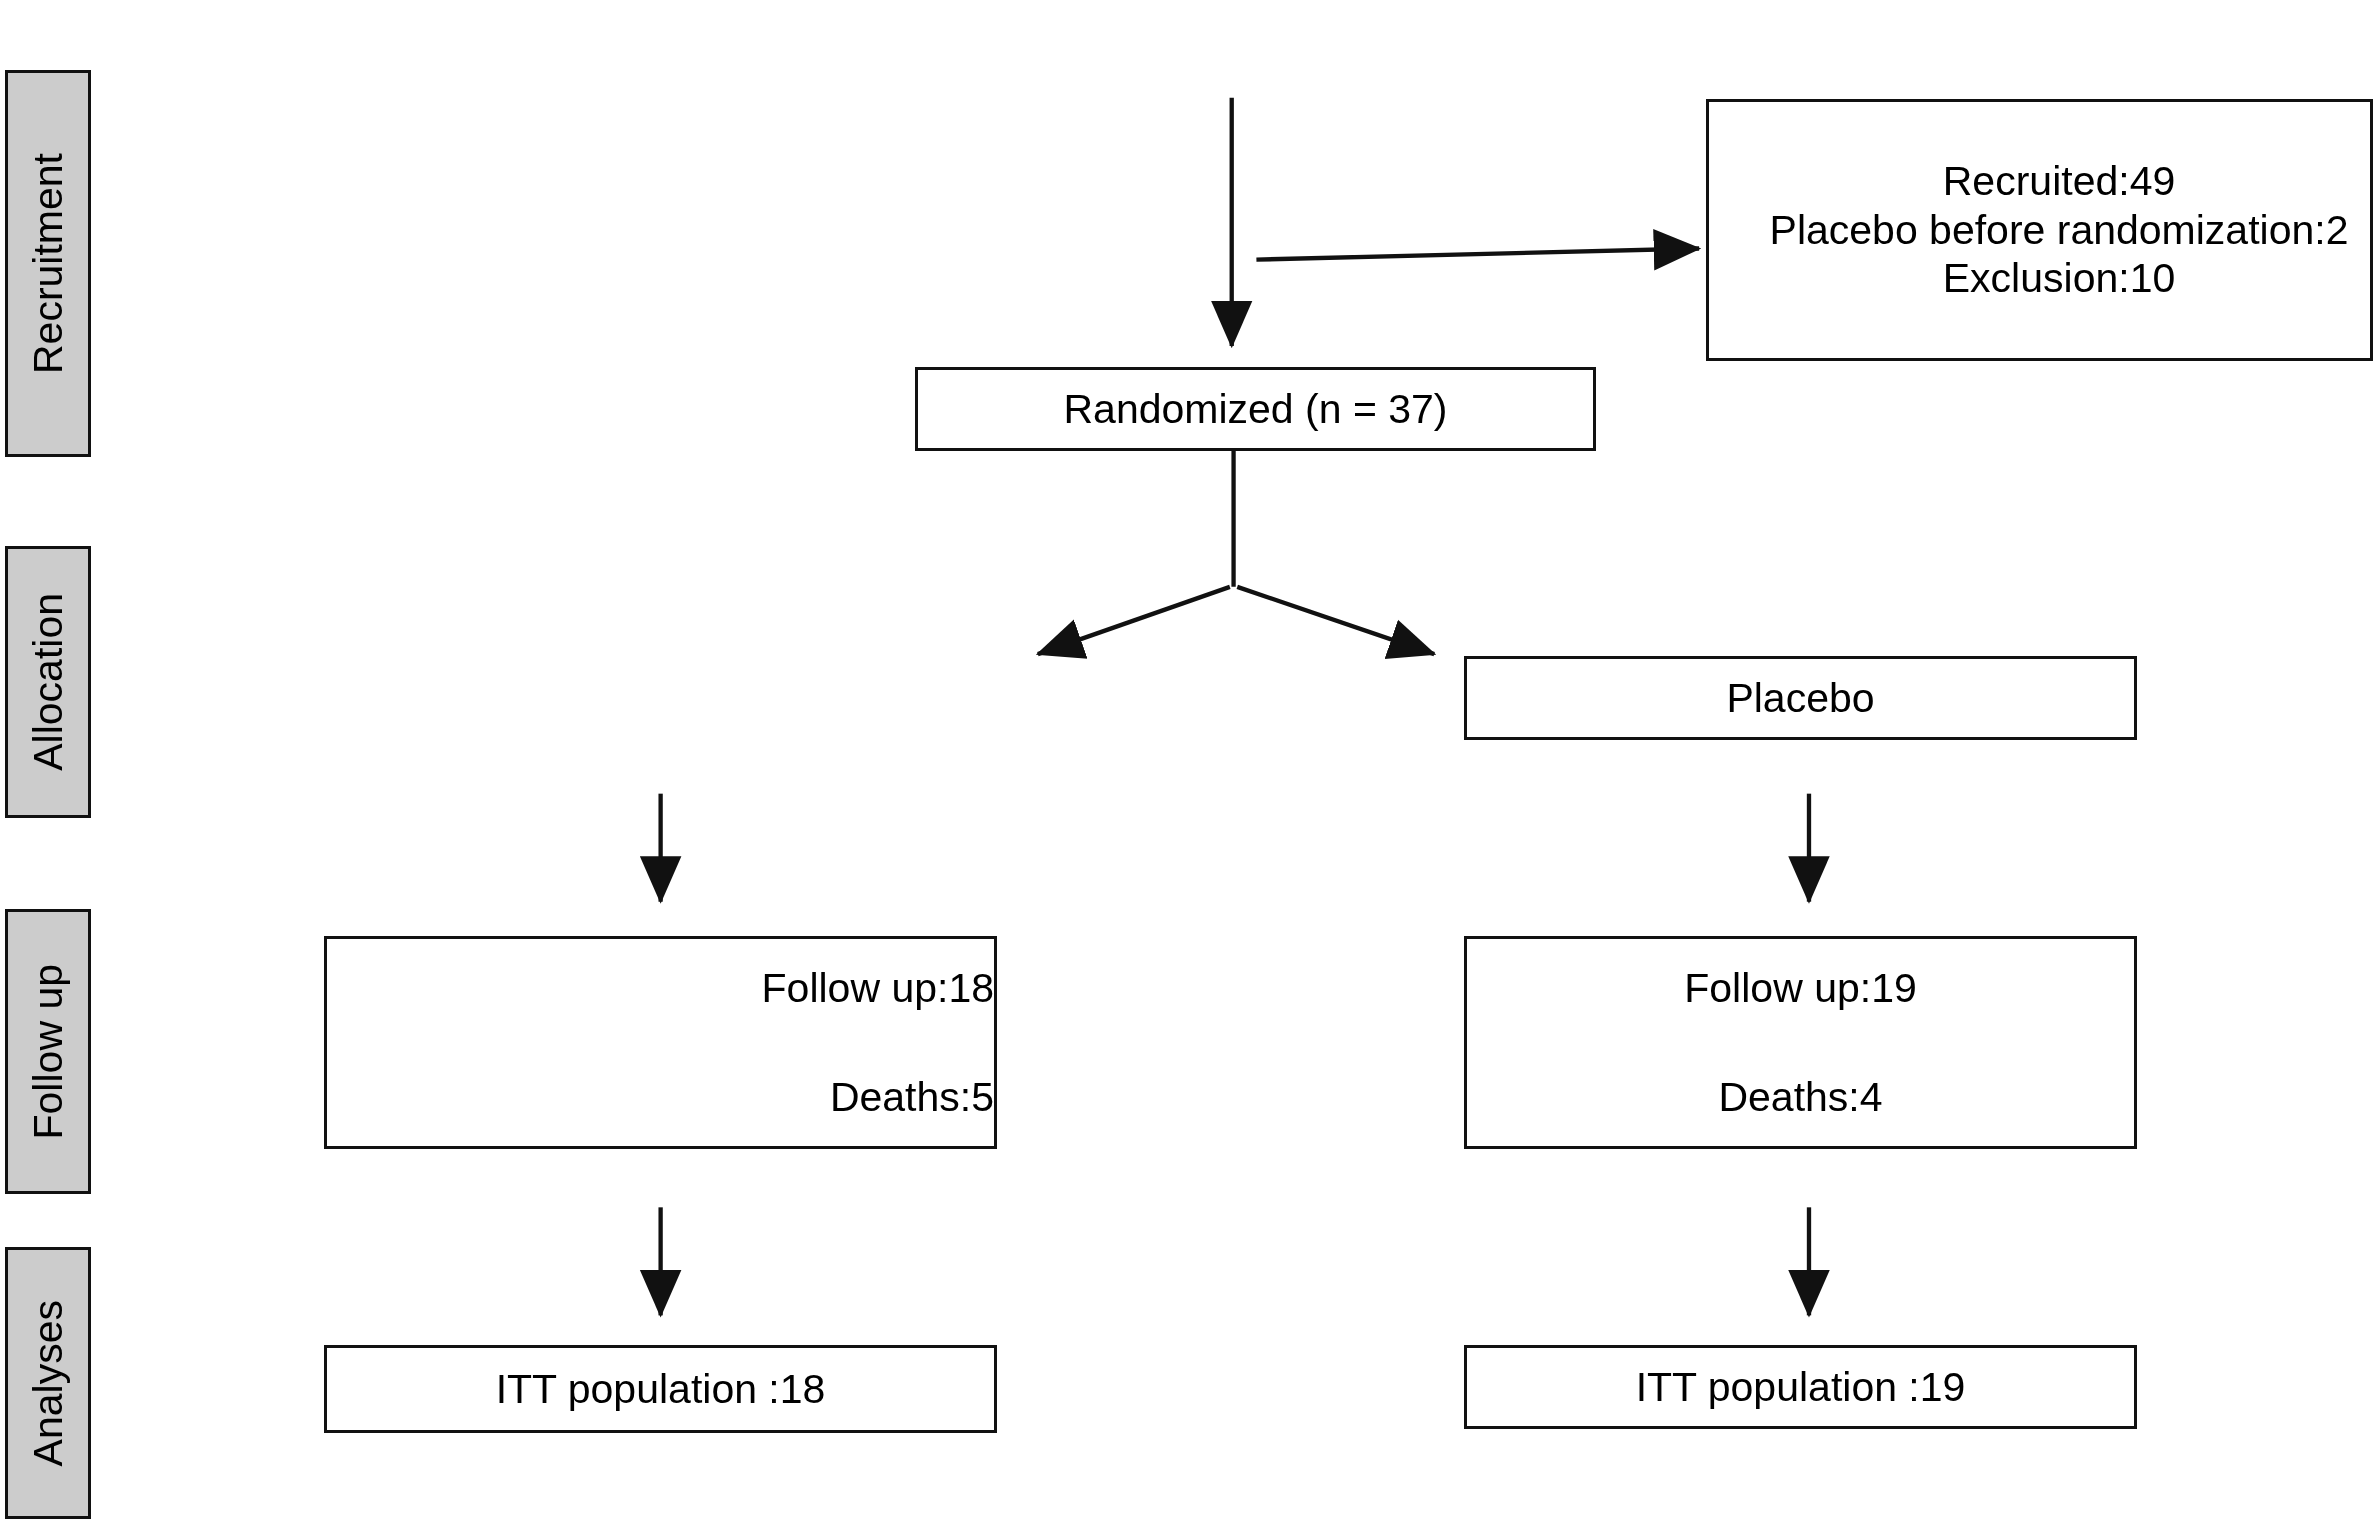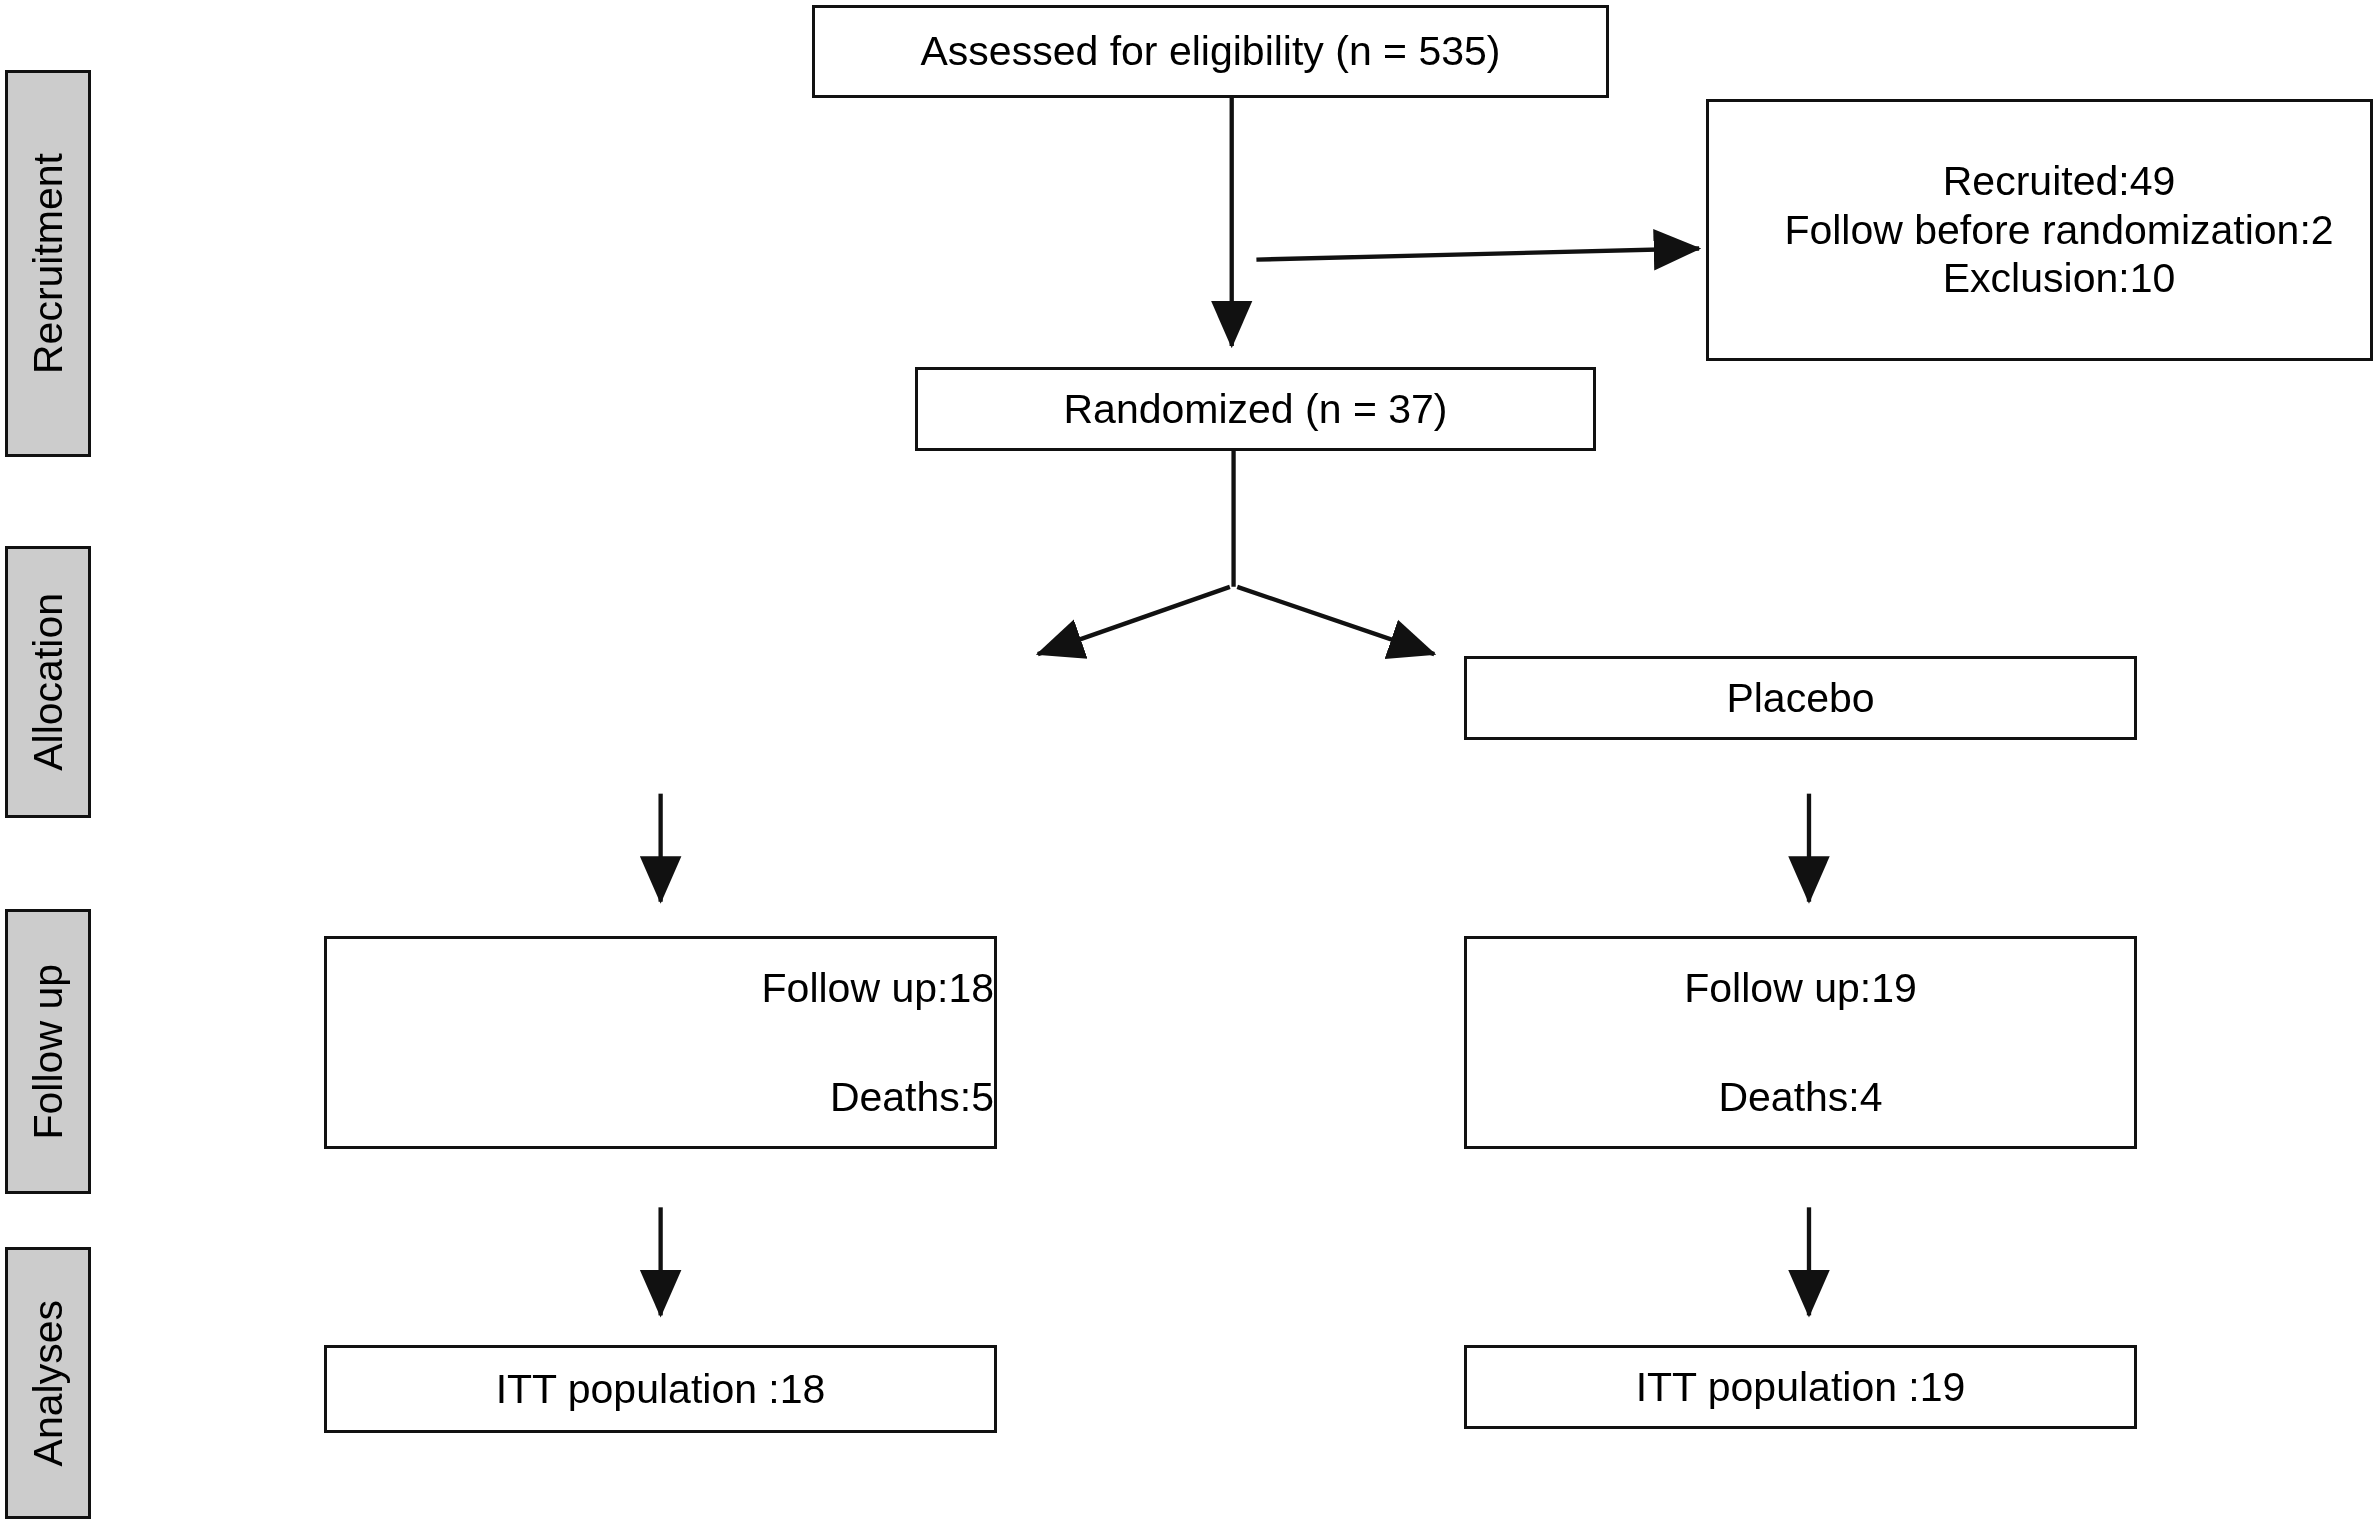--- a/index.html
+++ b/index.html
@@ -129,27 +129,24 @@
 
     <g>
       <line x1="1070" y1="1955" x2="1070" y2="2130" stroke="#111111" stroke-width="7" marker-end="url(#ah)"></line>
     </g>
 
     <g>
       <line x1="2930" y1="1955" x2="2930" y2="2130" stroke="#111111" stroke-width="7" marker-end="url(#ah)"></line>
     </g>
   </svg>
 
-  <div class="node" style="left:812px; top:5px; width:797px; height:93px;">
-    <span class="line">Assessed for eligibility (n = 535)</span>
-  </div>
 
   <div class="node wrapbox" style="left:1706px; top:99px; width:667px; height:262px;padding-left:39px;">
     <span class="line">Recruited:49</span>
-    <span class="line">Follow before randomization:2</span>
+    <span class="line">Placebo before randomization:2</span>
     <span class="line">Exclusion:10</span>
   </div>
 
   <div class="node" style="left:897px; top:367px; width:681px; height:84px;margin-left:18px;">
     <span class="line">Randomized (n = 37)</span>
   </div>
 
 
   <div class="node" style="left:1464px; top:656px; width:673px; height:84px;">
     <span class="line">Placebo</span>

